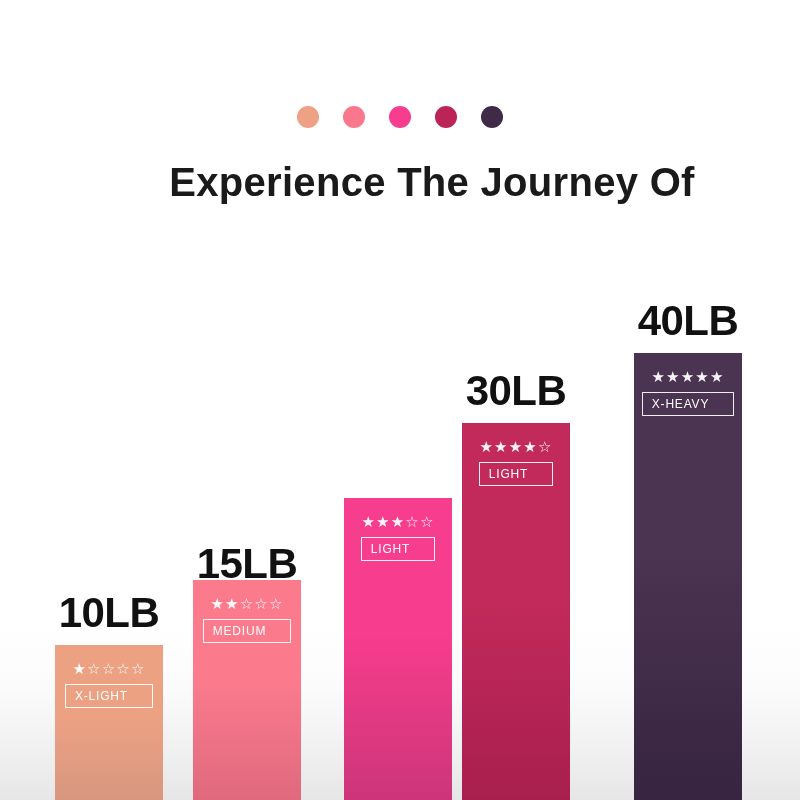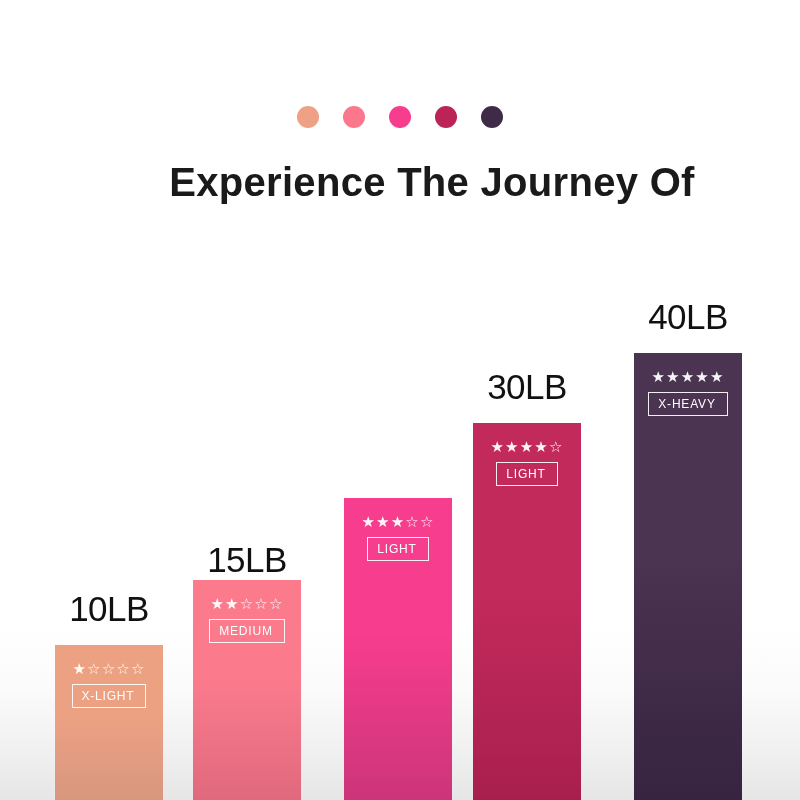--- a/index.html
+++ b/index.html
@@ -79,22 +79,22 @@
   .bar {
     position: absolute;
     left: 0;
     bottom: 0;
     width: 100%;
   }
   .bar-value {
     position: absolute;
     left: 50%;
     transform: translateX(-50%);
-    font-weight: 400;
-    font-size: 35px;
+    font-weight: 700;
+    font-size: 42px;
     color: #111111;
     white-space: nowrap;
     letter-spacing: -0.5px;
   }
   .bar-inner {
     position: absolute;
     left: 0;
     width: 100%;
     display: flex;
     flex-direction: column;
@@ -108,21 +108,21 @@
     color: #ffffff;
     white-space: nowrap;
     opacity: 0.95;
   }
   .tier {
     border: 1.5px solid rgba(255,255,255,0.92);
     color: #ffffff;
     font-size: 12px;
     line-height: 12px;
     letter-spacing: 0.8px;
-    padding: 5px 11px 5px 9px;
+    padding: 5px 24px 5px 9px;
     white-space: nowrap;
     font-weight: 400;
   }
 </style>
 </head>
 <body>
 
 <div id="stage">
 
   <div id="dots">
@@ -158,21 +158,21 @@
       </div>
       <div class="bar-group" style="left: 344px; width: 108px; height: 604px;">
         <div class="bar-value" style="top: 442px;">20LB</div>
         <div class="bar" style="height: 302px; background: linear-gradient(rgb(247, 61, 141) 0%, rgb(247, 61, 141) 45%, rgb(204, 53, 121) 100%);">
           <div class="bar-inner" style="top: 16px;">
             <div class="stars">★★★☆☆</div>
             <div class="tier">LIGHT</div>
           </div>
         </div>
       </div>
-      <div class="bar-group" style="left: 473px; width: 108px; height: 800px;">
+      <div class="bar-group" style="left: 462px; width: 108px; height: 800px;">
         <div class="bar-value" style="top: 367px;">30LB</div>
         <div class="bar" style="height: 377px; background: linear-gradient(rgb(195, 42, 92) 0%, rgb(195, 42, 92) 45%, rgb(168, 31, 78) 100%);">
           <div class="bar-inner" style="top: 16px;">
             <div class="stars">★★★★☆</div>
             <div class="tier">LIGHT</div>
           </div>
         </div>
       </div>
       <div class="bar-group" style="left: 634px; width: 108px; height: 800px;">
         <div class="bar-value" style="top: 297px;">40LB</div>

